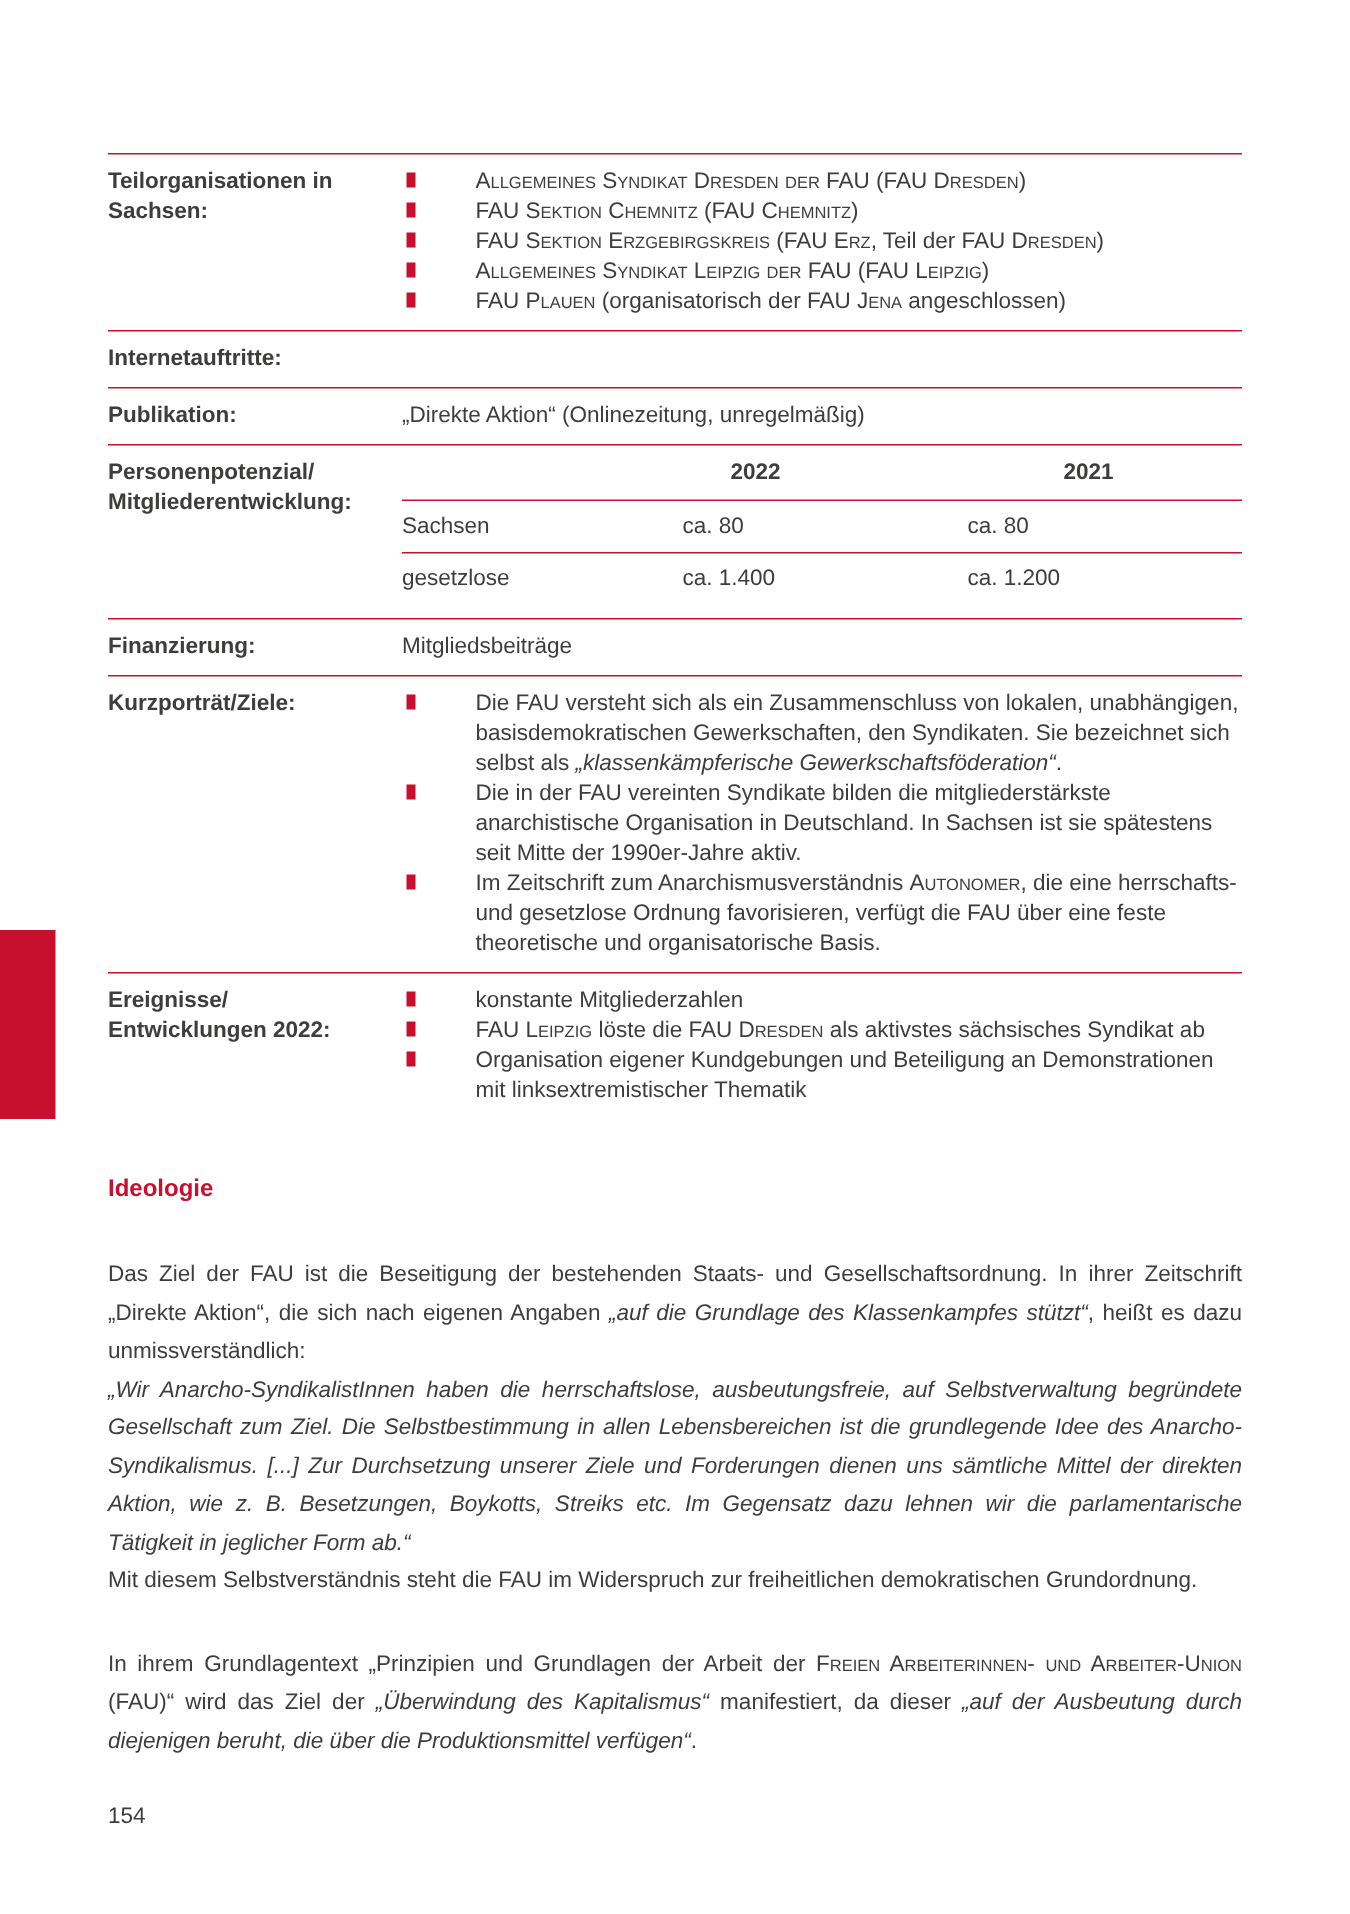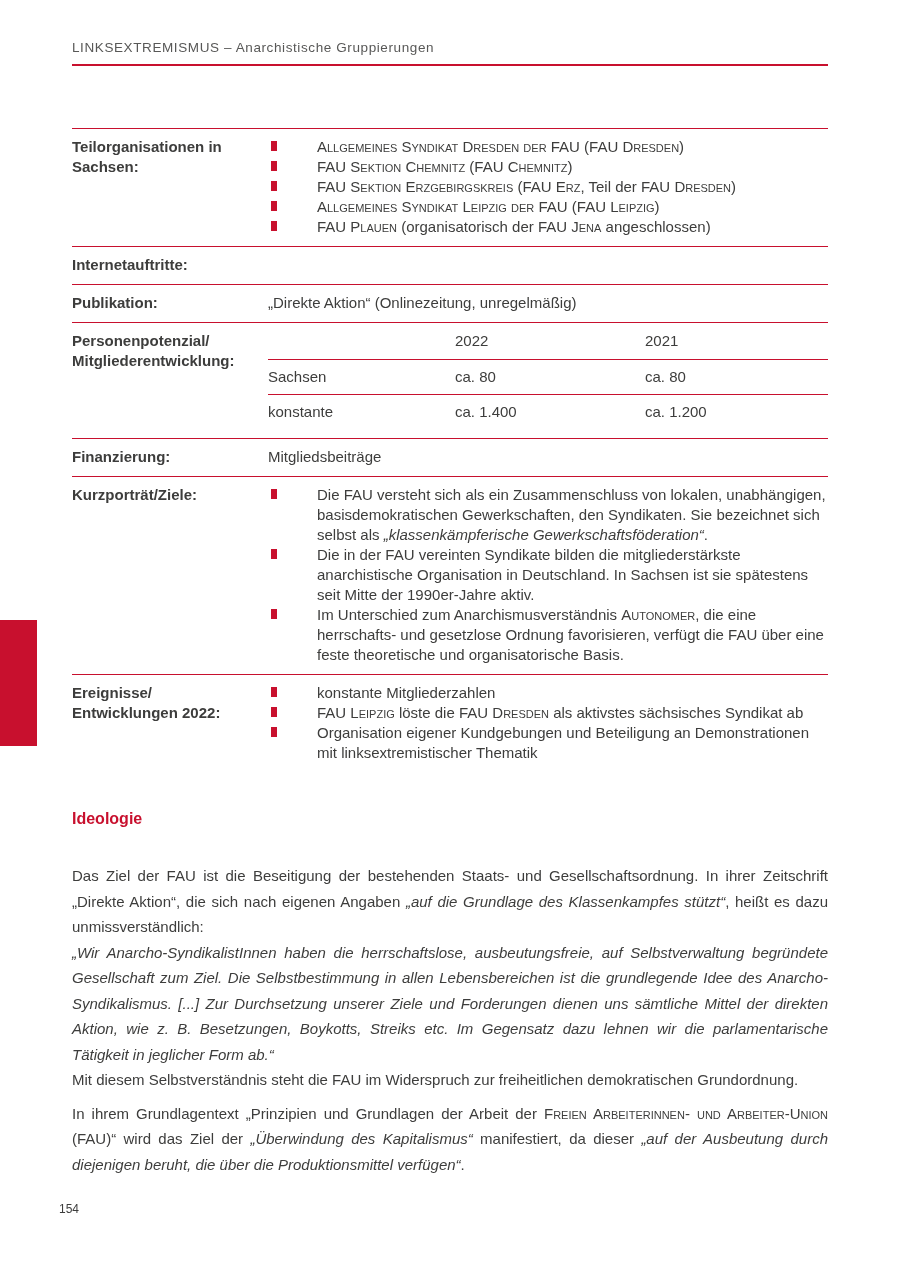--- a/index.html
+++ b/index.html
@@ -54,22 +54,23 @@
     margin: 4px 16px 0 3px;
   }
   .bullet-text { flex: 1 1 auto; margin-left: 24px; }
 
   .seg-sc { font-variant: small-caps; }
   .seg-i  { font-style: italic; }
 
   .ptable .pt-head {
     display: grid;
     grid-template-columns: 187px 190px 1fr;
-    font-weight: normal;
+    font-weight: bold;
     padding-bottom: 8px;
+    gap: 32px;
   }
   .ptable .pt-row {
     display: grid;
     grid-template-columns: 187px 190px 1fr;
     border-top: 1.4px solid var(--accent);
     padding: 7px 0;
   }
 
   .section-heading {
     margin: 38px 0 0 0;
@@ -77,42 +78,39 @@
     font-size: 16px;
     font-weight: bold;
   }
   .body-text {
     margin: 0;
     font-size: 15px;
     line-height: 25.5px;
     text-align: justify;
   }
   .first-body { margin-top: 35px; }
-  .spaced { margin-top: 8px; }
+  .spaced { margin-top: 30px; }
 
   .page-number {
     position: absolute;
-    left: 59px;
+    left: 72px;
     top: 1202px;
-    font-size: 12px;
+    font-size: 15px;
     color: #3d3d3c;
   }
 </style>
 </head>
 <body>
 
 <div class="page" style="--accent: #c8102e; color: rgb(61, 61, 60);">
 
   <div class="side-tab"></div>
 
   <div class="inner">
 
-    <div class="running-header" style="color: rgb(88, 88, 87);">
-      <span>LINKSEXTREMISMUS – Anarchistische Gruppierungen</span>
-    </div>
 
     <div class="infobox">
 
       <div class="row">
         <div class="label">Teilorganisationen in
 Sachsen:</div>
         <div class="value">
             <div class="bullet-item">
               <span class="bullet"></span>
               <span class="bullet-text"><span class="seg-sc">Allgemeines Syndikat Dresden der FAU (FAU Dresden)</span></span>
@@ -153,21 +151,21 @@
             <span></span>
             <span>2022</span>
             <span>2021</span>
           </div>
           <div class="pt-row">
             <span>Sachsen</span>
             <span>ca. 80</span>
             <span>ca. 80</span>
           </div>
           <div class="pt-row">
-            <span>konstante</span>
+            <span>gesetzlose</span>
             <span>ca. 1.400</span>
             <span>ca. 1.200</span>
           </div>
         </div>
       </div>
 
       <div class="row">
         <div class="label">Finanzierung:</div>
         <div class="value">Mitgliedsbeiträge</div>
       </div>
@@ -178,21 +176,21 @@
             <div class="bullet-item">
               <span class="bullet"></span>
               <span class="bullet-text"><span>Die FAU versteht sich als ein Zusammenschluss von lokalen, unabhängigen, basisdemokratischen Gewerkschaften, den Syndikaten. Sie bezeichnet sich selbst als </span><span class="seg-i">„klassenkämpferische Gewerkschaftsföderation“</span><span>.</span></span>
             </div>
             <div class="bullet-item">
               <span class="bullet"></span>
               <span class="bullet-text"><span>Die in der FAU vereinten Syndikate bilden die mitgliederstärkste anarchistische Organisation in Deutschland. In Sachsen ist sie spätestens seit Mitte der 1990er-Jahre aktiv.</span></span>
             </div>
             <div class="bullet-item">
               <span class="bullet"></span>
-              <span class="bullet-text"><span>Im Unterschied zum Anarchismusverständnis </span><span class="seg-sc">Autonomer</span><span>, die eine herrschafts- und gesetzlose Ordnung favorisieren, verfügt die FAU über eine feste theoretische und organisatorische Basis.</span></span>
+              <span class="bullet-text"><span>Im Zeitschrift zum Anarchismusverständnis </span><span class="seg-sc">Autonomer</span><span>, die eine herrschafts- und gesetzlose Ordnung favorisieren, verfügt die FAU über eine feste theoretische und organisatorische Basis.</span></span>
             </div>
           </div>
       </div>
 
       <div class="row">
         <div class="label">Ereignisse/
 Entwicklungen 2022:</div>
         <div class="value">
             <div class="bullet-item">
               <span class="bullet"></span>

